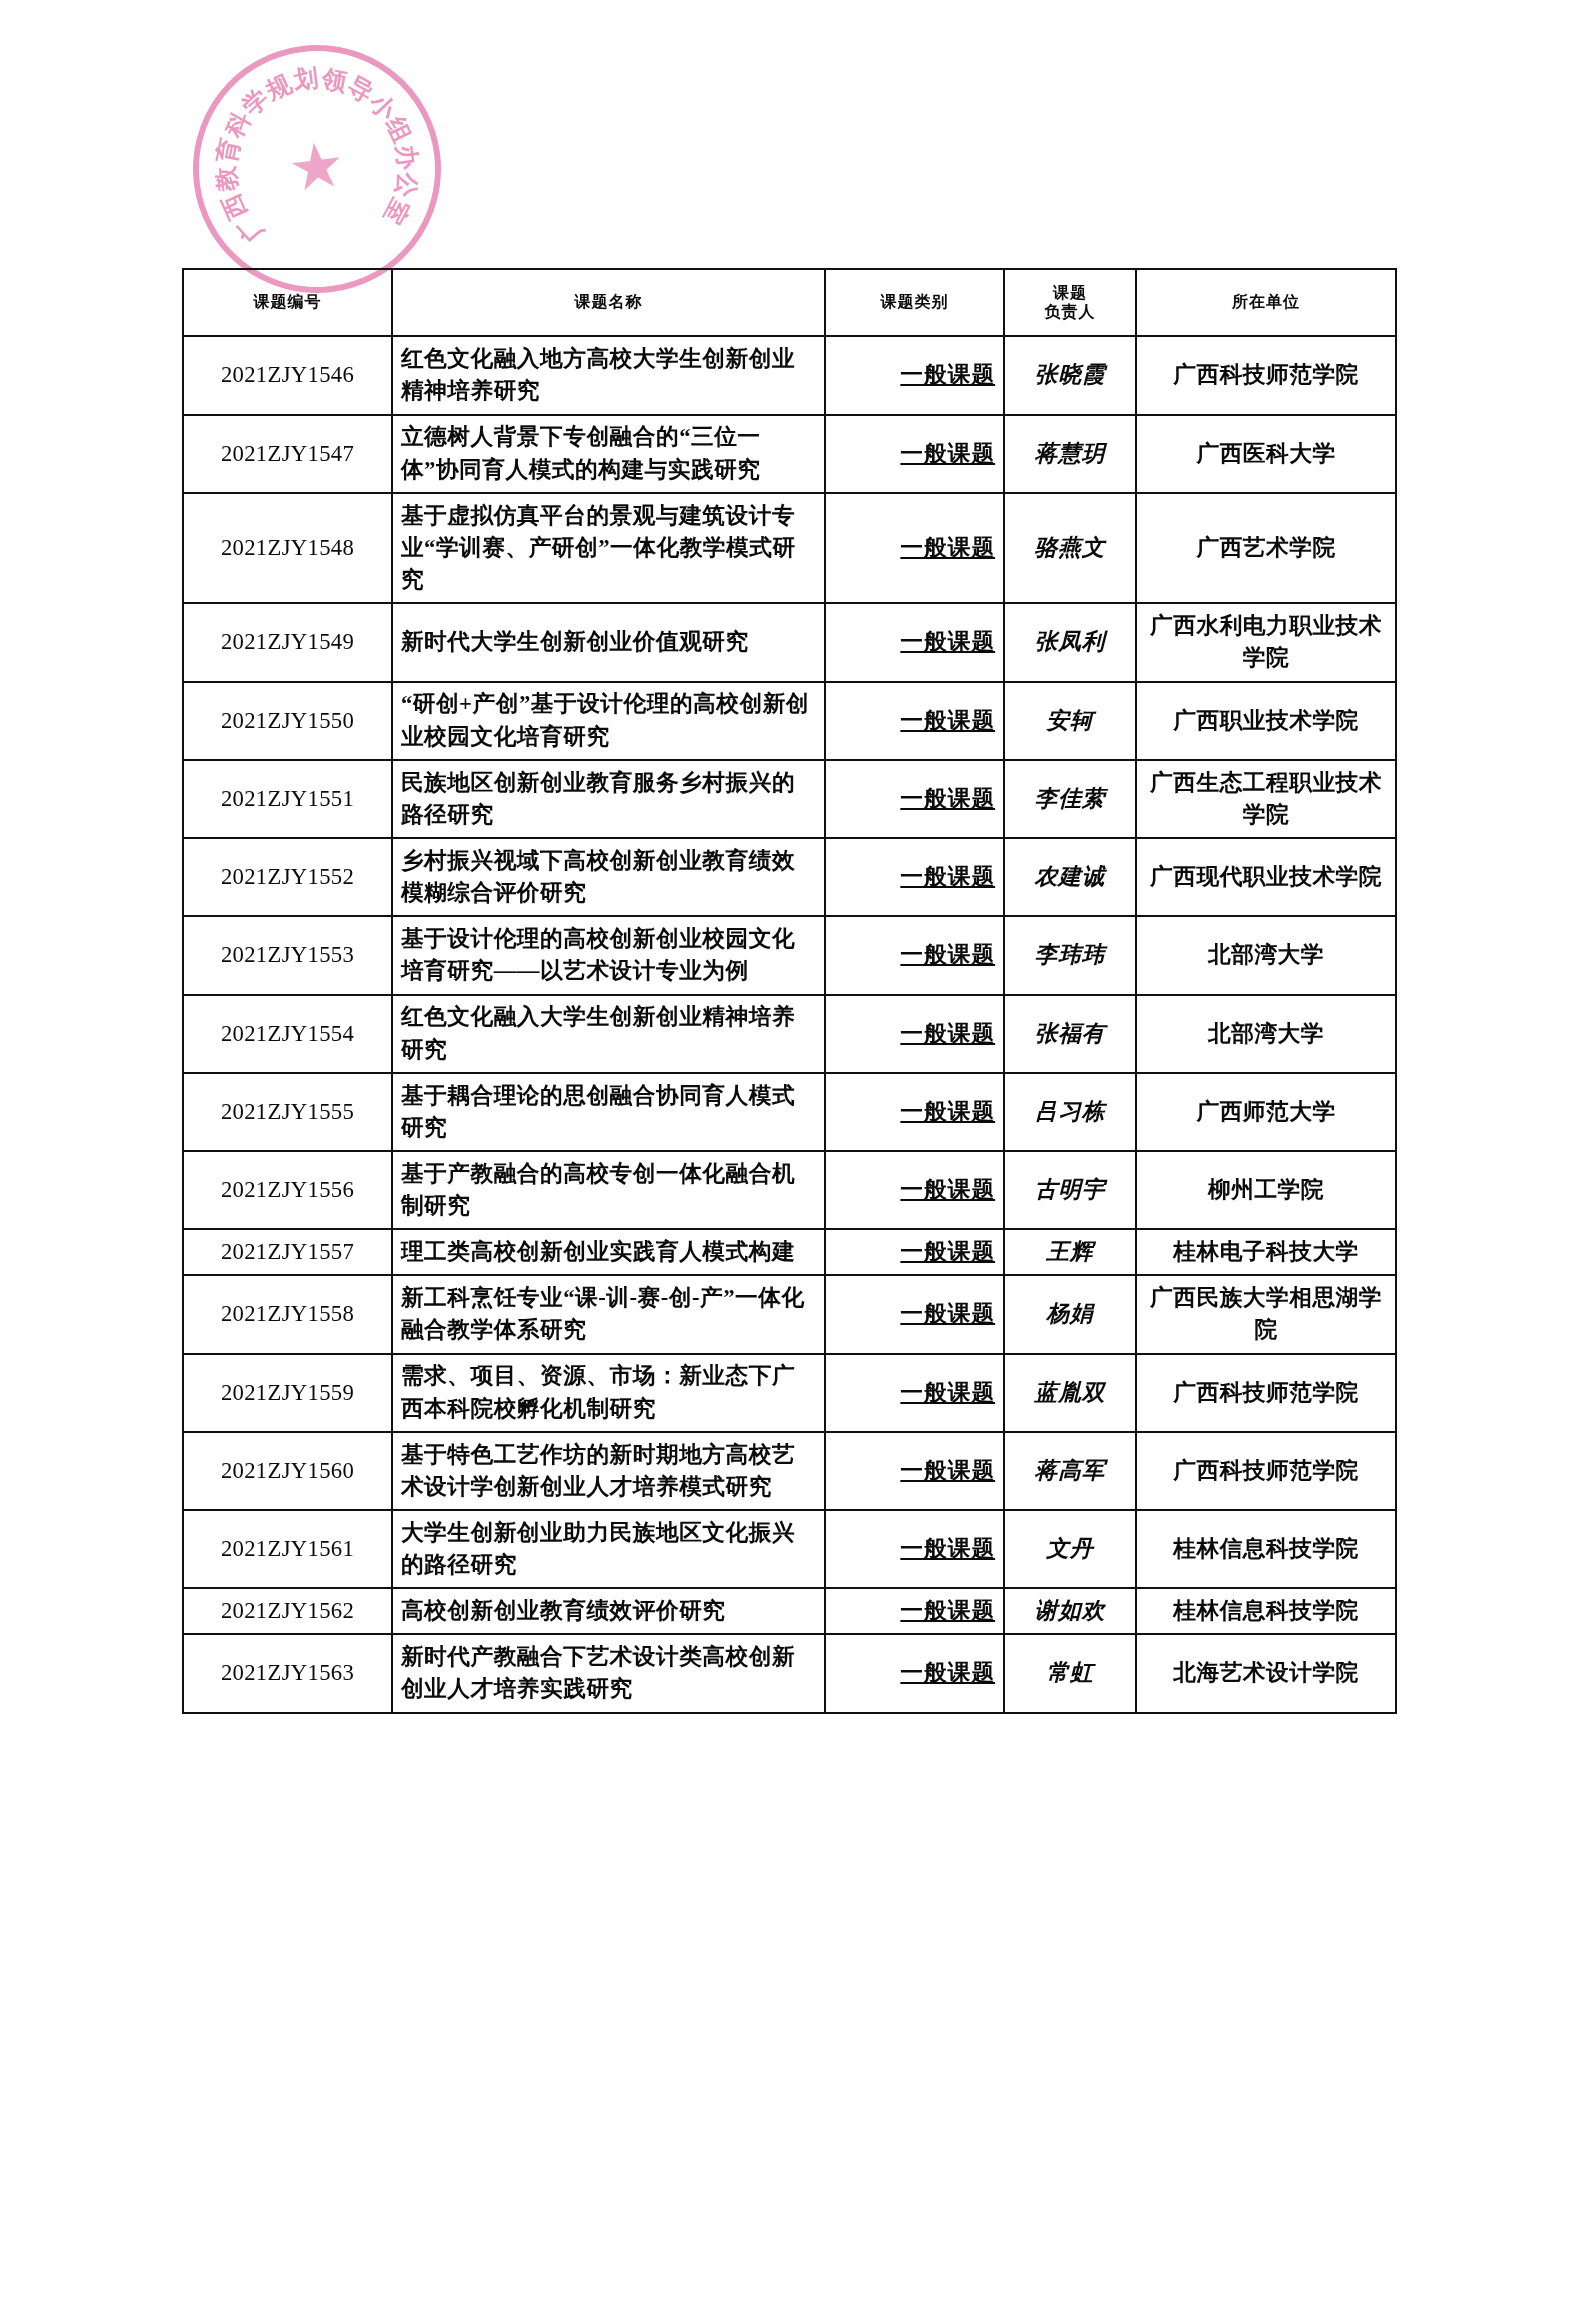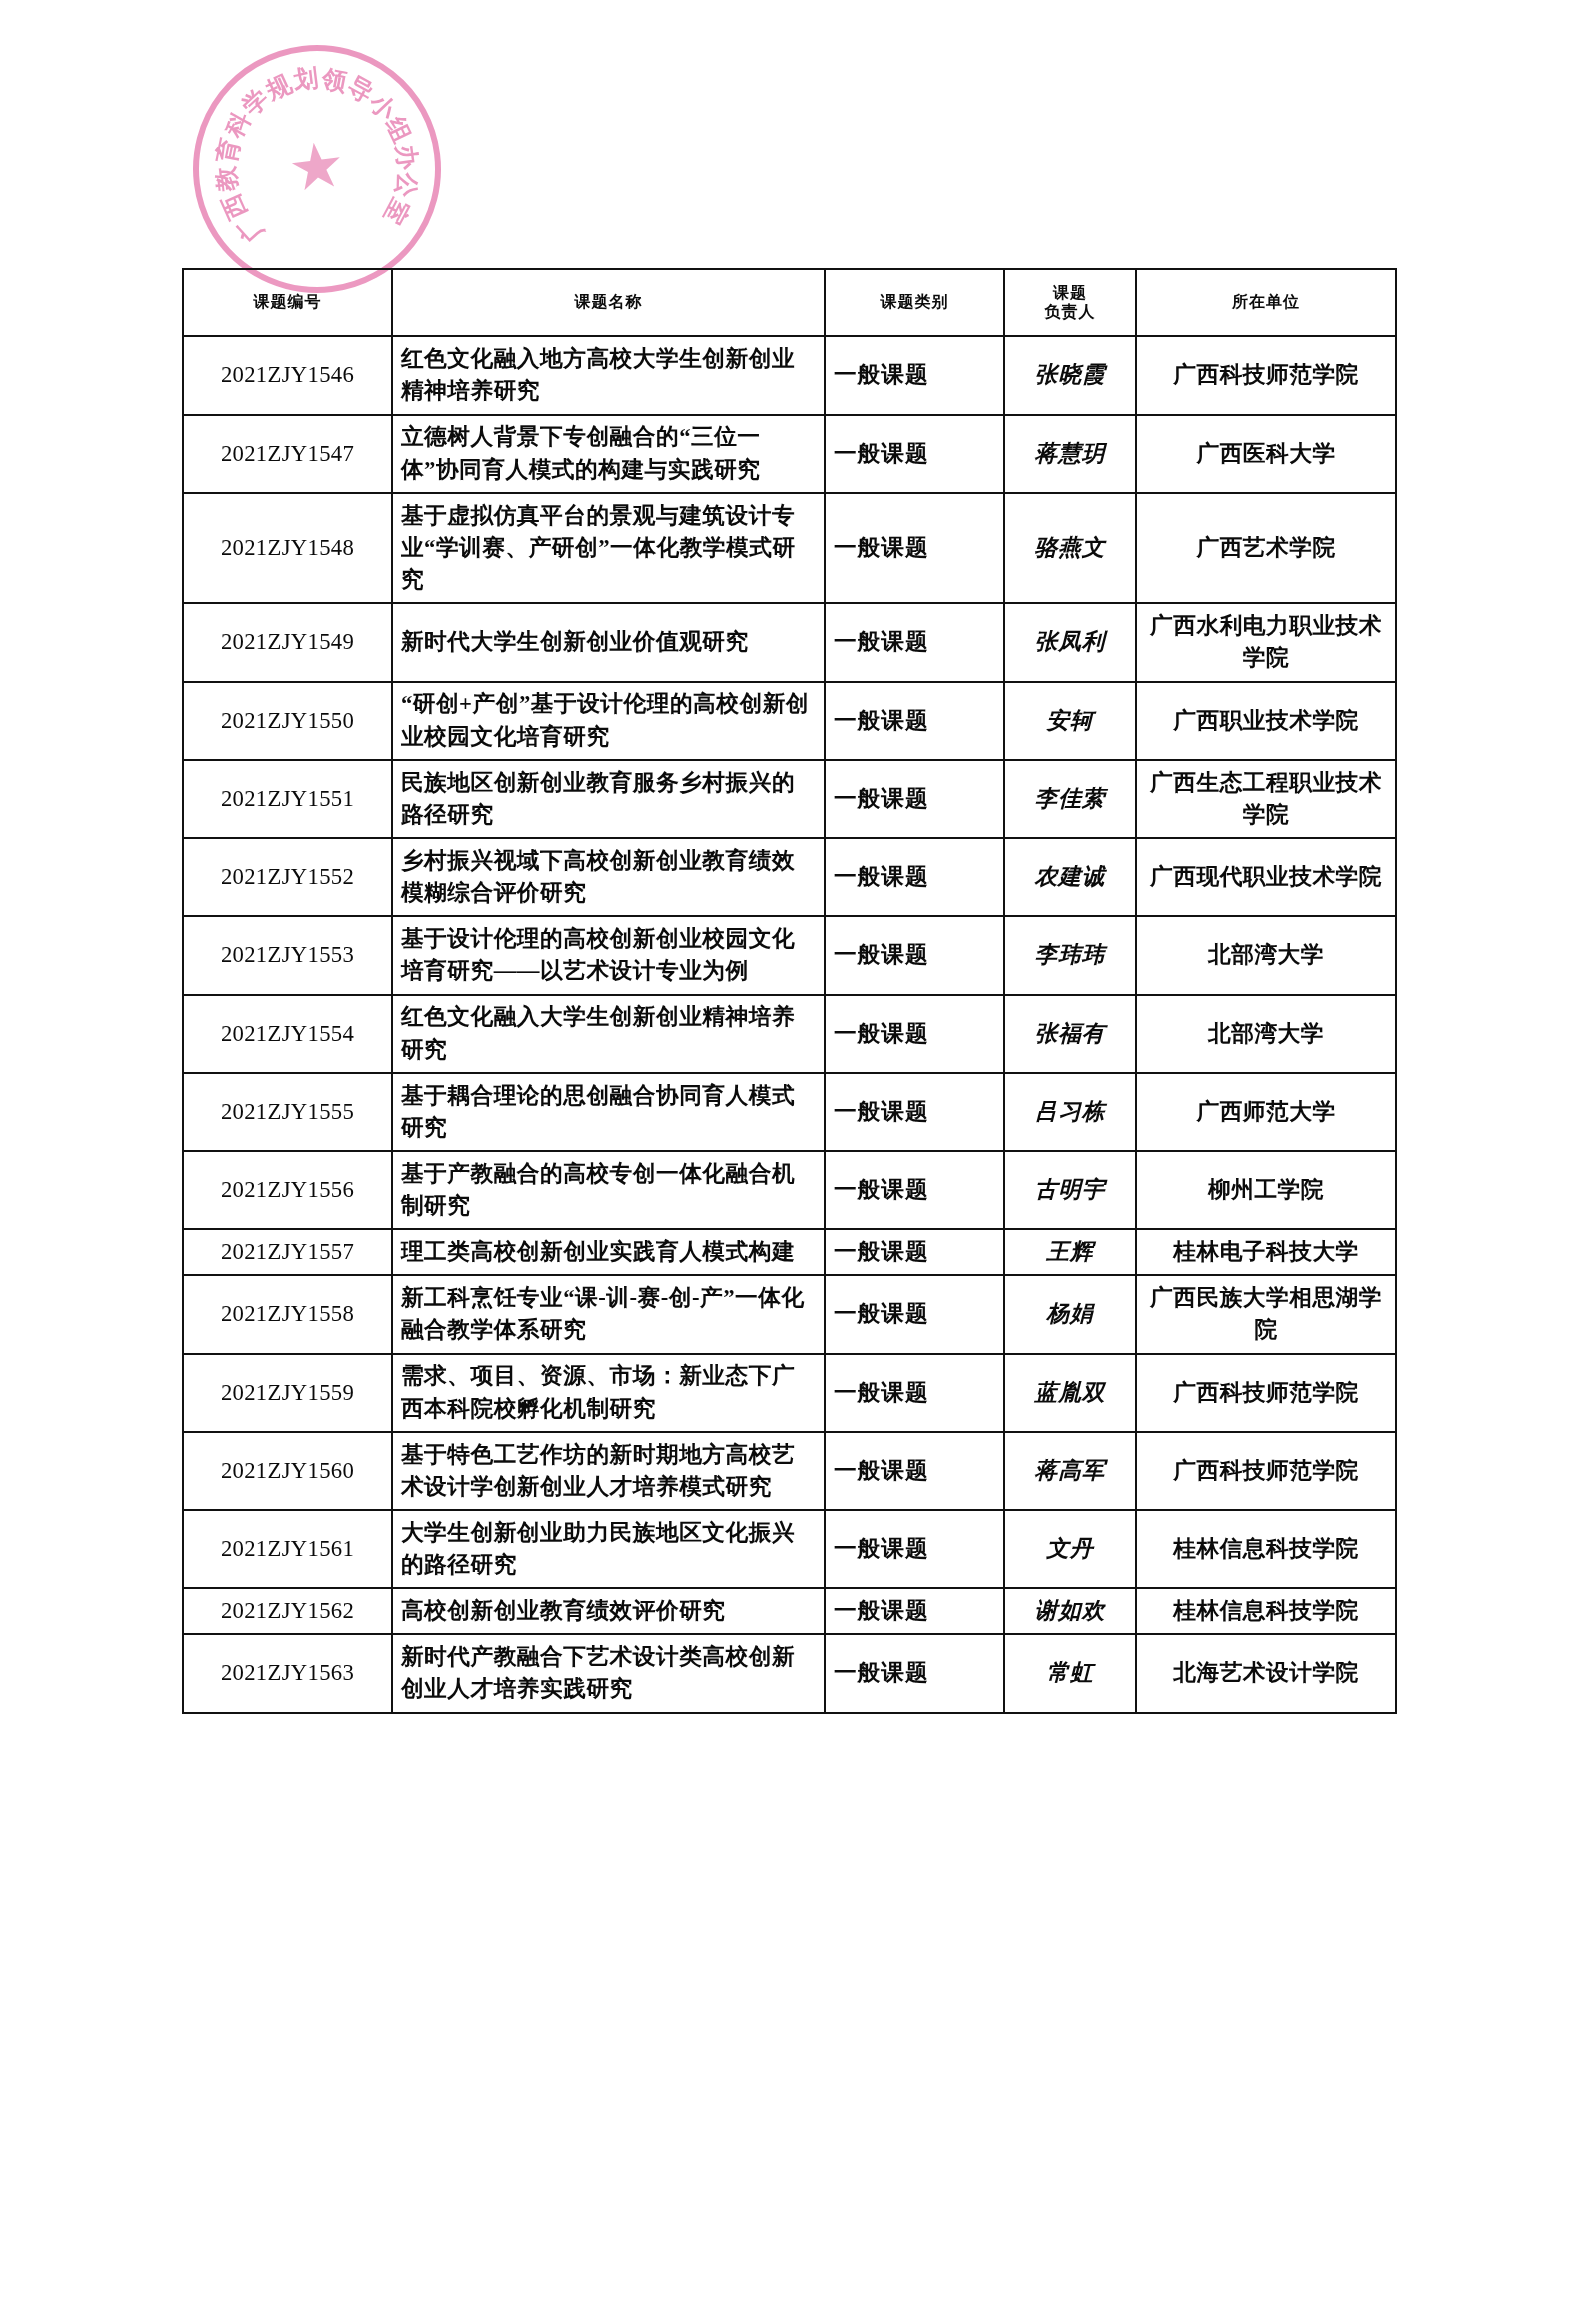--- a/index.html
+++ b/index.html
@@ -107,23 +107,24 @@
   }
   td.title {
     text-align: left;
     font-weight: bold;
     padding-left: 11.8px;
     padding-right: 5.9px;
     letter-spacing: 0.5px;
     border-radius: 29px;
   }
   td.cat {
-    text-align: left;
+    text-align: right;
     font-weight: bold;
     letter-spacing: 1px;
+    text-decoration: underline;
   }
   td.lead {
     text-align: center;
     font-weight: bold;
     letter-spacing: 1px;
     font-style: italic;
   }
   td.unit {
     text-align: center;
     font-weight: bold;

